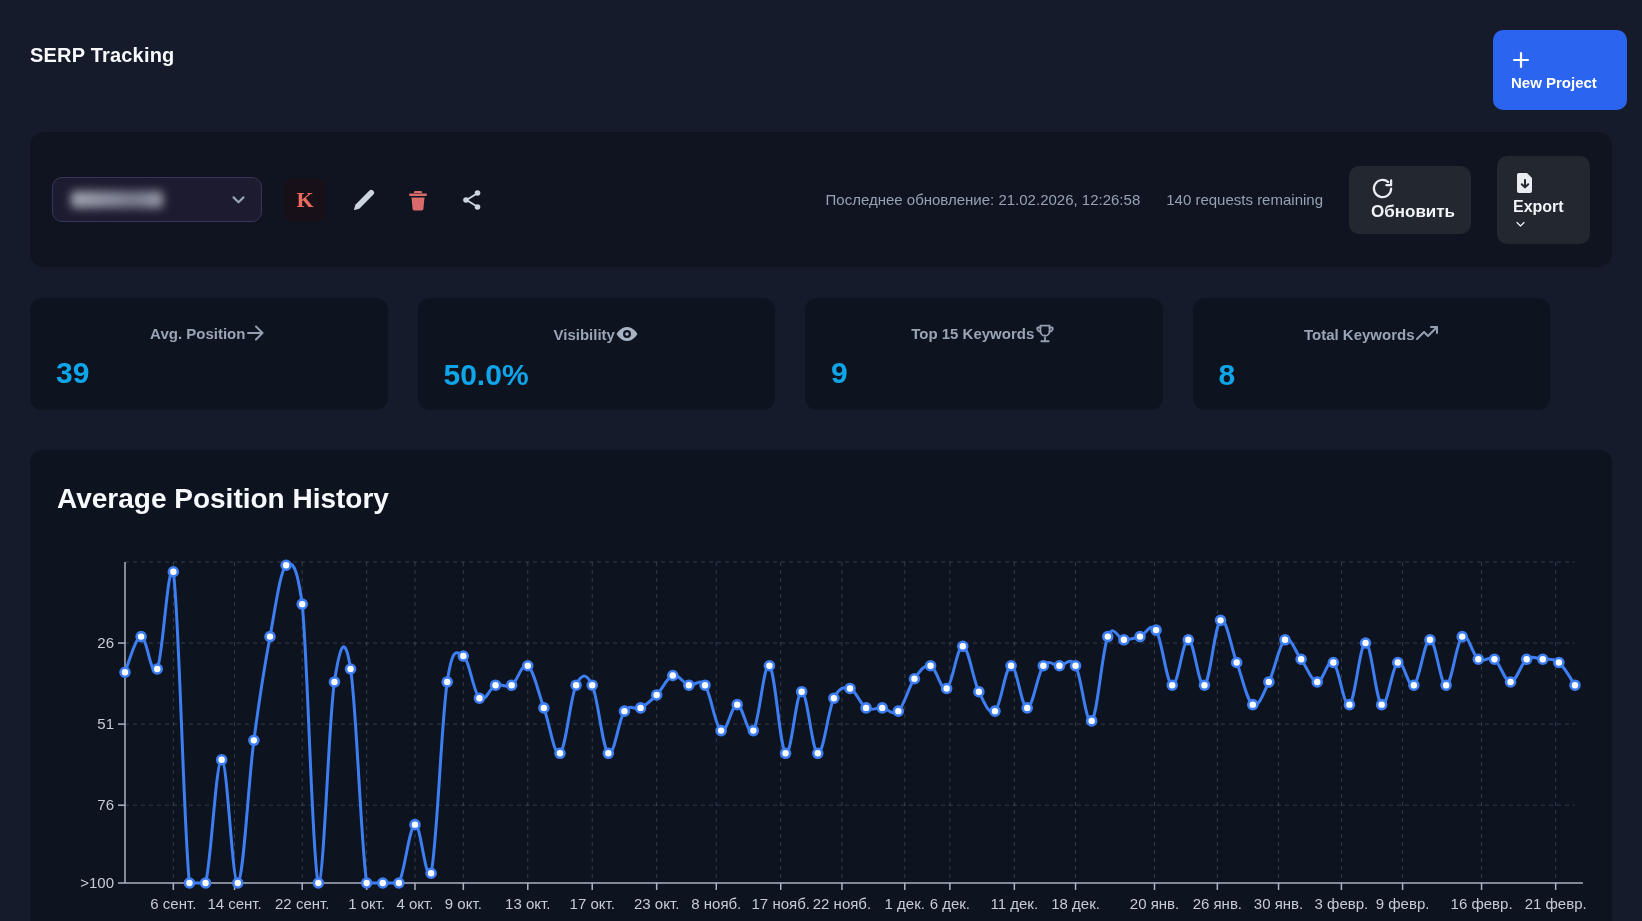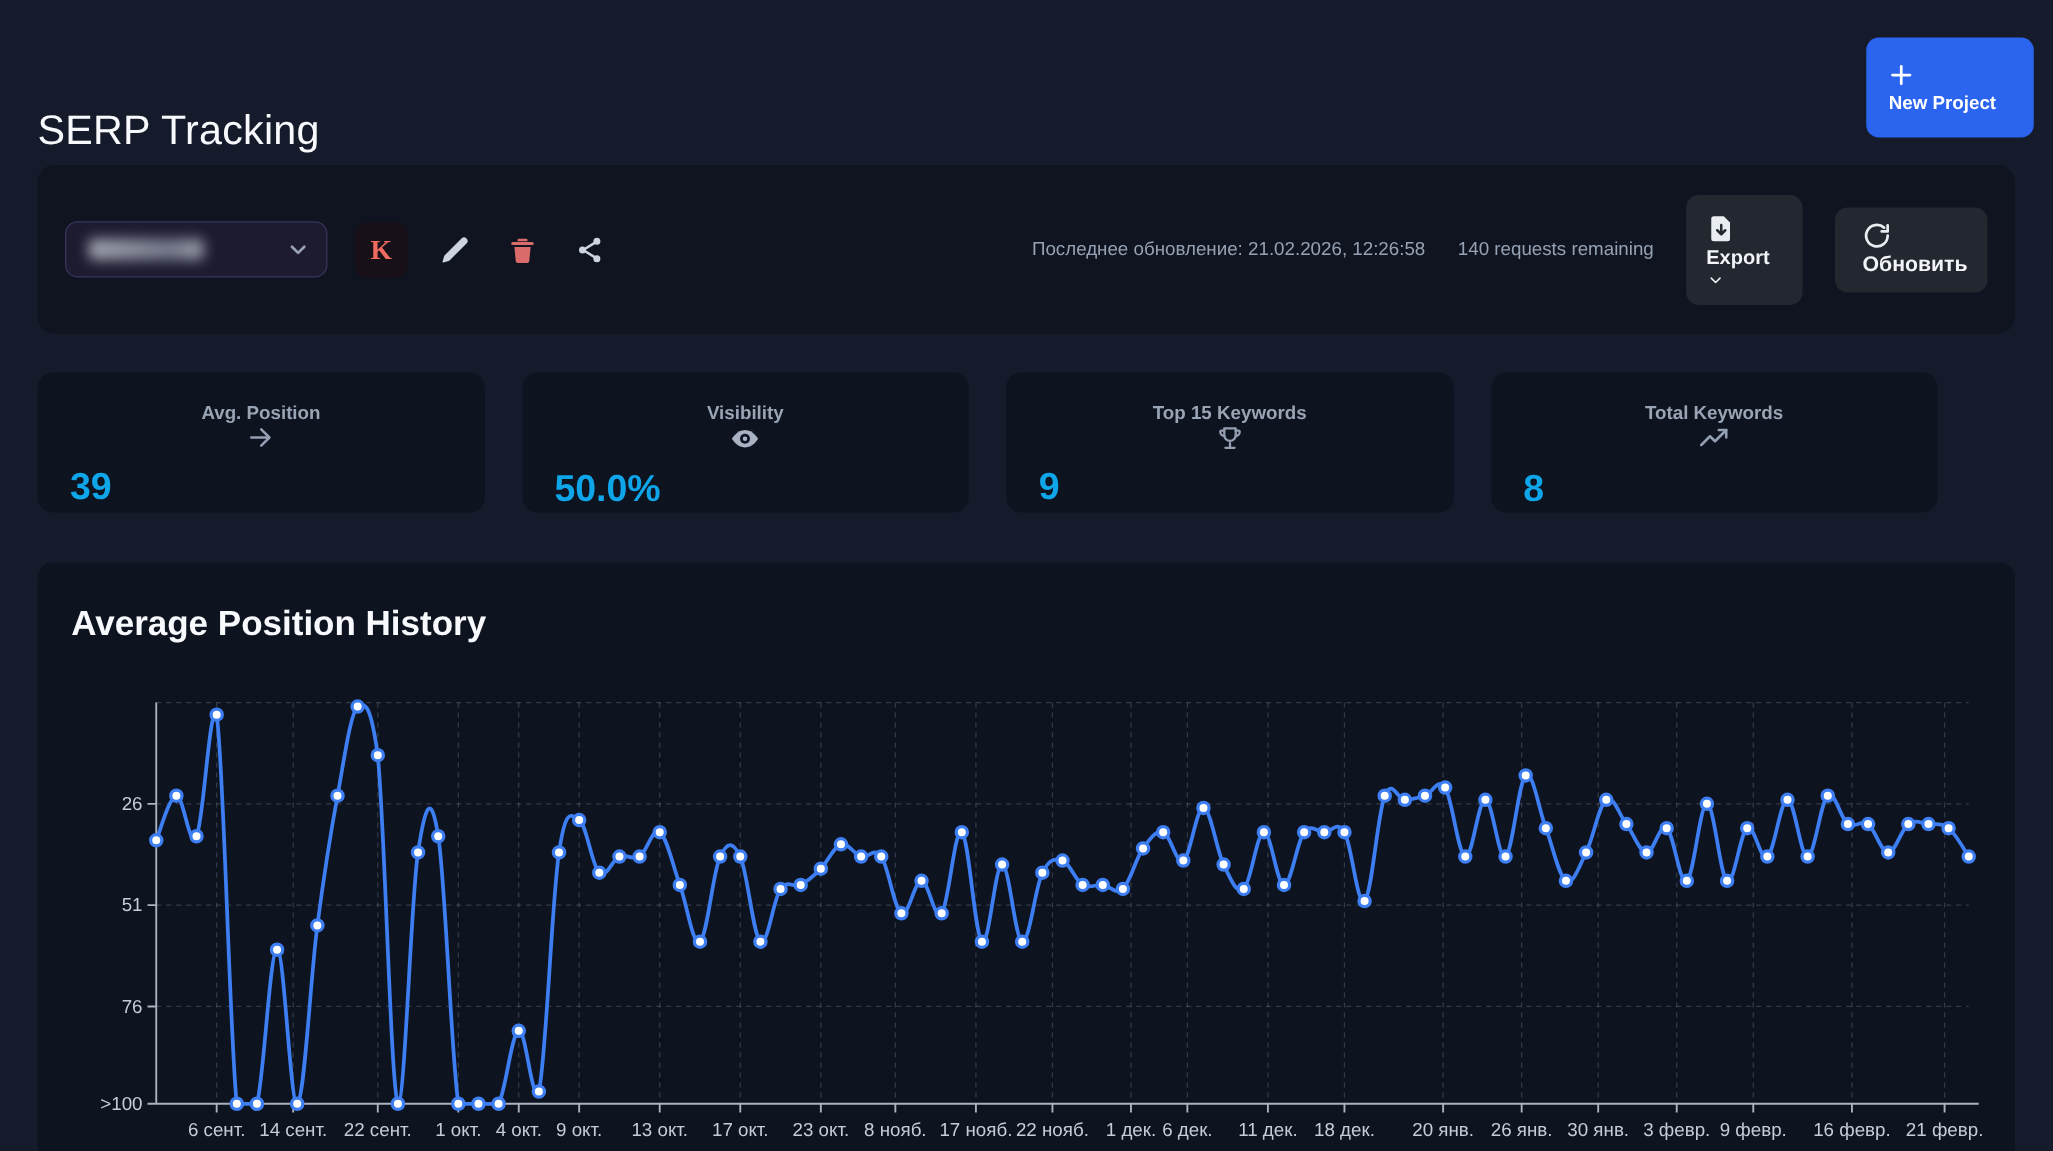--- a/index.html
+++ b/index.html
@@ -1,21 +1,21 @@
 <!DOCTYPE html>
 <html><head>
 <meta charset="utf-8">
 <style>
   * { margin:0; padding:0; box-sizing:border-box; }
   html,body { width:1642px; height:921px; overflow:hidden; }
   body { background:#151b2a; font-family:"Liberation Sans",sans-serif; color:#e8ecf2; }
   .screen { position:relative; width:1642px; height:921px; }
 
   
-  .page-title { position:absolute; left:30px; top:44px; font-size:33px; font-weight:400; color:#f7f9fc; letter-spacing:.2px;margin-top:41px; }
+  .page-title { position:absolute; left:30px; top:44px; font-size:20px; font-weight:700; color:#f7f9fc; letter-spacing:.2px; }
   .btn-new-project { position:absolute; left:1493px; top:30px; width:134px; height:80px;
     background:#2b64ef; border:none; border-radius:10px; color:#fff; cursor:pointer;
     text-align:left; padding:10px 0 10px 18px; }
   .btn-new-project .np-label { display:block; font-size:15px; font-weight:600; margin-top:4px; }
 
   
   .panel { position:absolute; background:#0f1420; border-radius:14px; }
   .toolbar { left:30px; top:132px; width:1582px; height:135px; display:flex; align-items:center; padding:0 22px; }
   .toolbar-left { display:flex; align-items:center; gap:22px; }
   .project-select { width:210px; height:45px; background:#1d1b30; border:1px solid #38345c; border-radius:10px;
@@ -29,21 +29,21 @@
   .meta-text { font-size:15px; color:#96a1b3; white-space:nowrap; }
   .btn-dark { background:#23272f; border:none; border-radius:10px; color:#f2f4f8; cursor:pointer; text-align:left; }
   .btn-export { width:93px; height:88px; padding:10px 0 8px 16px; }
   .btn-export .b-label { display:block; font-size:16px; font-weight:700; margin:3px 0 2px; }
   .btn-refresh { width:122px; height:68px; padding:8px 0 8px 22px; }
   .btn-refresh .b-label { display:block; font-size:17px; font-weight:700; margin-top:2px; }
 
   
   .cards { position:absolute; left:30px; top:298px; width:1520px; display:flex; gap:30px; }
   .card { flex:1; height:112px; background:#0e1320; border-radius:12px; padding:24px 26px 0; }
-  .card-top { display:flex; align-items:center; justify-content:space-between;flex-direction:column; }
+  .card-top { display:flex; align-items:center; justify-content:center; }
   .card-label { font-size:15px; color:#99a4b5; font-weight:600; }
   .card-value { font-size:30px; font-weight:700; color:#0ea5e9; margin-top:12px; }
 
   
   .chart-panel { left:30px; top:450px; width:1582px; height:500px; border-radius:12px; background:#0e1320; }
   .chart-title { position:absolute; left:27px; top:33px; font-size:28px; font-weight:700; color:#f7f9fc; }
   #chart-svg { position:absolute; left:0; top:80px; }
 
   svg { display:block; }
 </style>
@@ -97,42 +97,42 @@
             <circle cx="6" cy="12" r="2.8" fill="#ccd4e0"></circle>
             <circle cx="17.5" cy="19" r="2.8" fill="#ccd4e0"></circle>
           </svg>
         </span>
       </button>
     </div>
 
     <div class="toolbar-right">
       <span class="meta-text">Последнее обновление: 21.02.2026, 12:26:58</span>
       <span class="meta-text">140 requests remaining</span>
+      <button class="btn-dark btn-refresh">
+        <span>
+          <svg width="23" height="23" viewBox="0 0 24 24">
+            <path d="M21 12a9 9 0 1 1-3-6.7" fill="none" stroke="#e9ecf1" stroke-width="2.3" stroke-linecap="round"></path>
+            <path d="M21 3.5v5h-5" fill="none" stroke="#e9ecf1" stroke-width="2.3" stroke-linecap="round" stroke-linejoin="round"></path>
+          </svg>
+        </span>
+        <span class="b-label">Обновить</span>
+      </button>
       <button class="btn-dark btn-export">
         <span>
           <svg width="24" height="24" viewBox="0 0 24 24">
             <path d="M6 2h8l5 5v13a2 2 0 0 1-2 2H6a2 2 0 0 1-2-2V4a2 2 0 0 1 2-2z" fill="#e9ecf1"></path>
             <path d="M12 9v7M8.8 13.2L12 16.4l3.2-3.2" stroke="#23272f" stroke-width="2" fill="none" stroke-linecap="round" stroke-linejoin="round"></path>
           </svg>
         </span>
         <span class="b-label">Export</span>
         <span>
           <svg width="15" height="12" viewBox="0 0 24 24">
               <path d="M5 9l7 7 7-7" fill="none" stroke="#e9ecf1" stroke-width="2.6" stroke-linecap="round" stroke-linejoin="round"></path>
             </svg>
         </span>
-      </button>
-      <button class="btn-dark btn-refresh">
-        <span>
-          <svg width="23" height="23" viewBox="0 0 24 24">
-            <path d="M21 12a9 9 0 1 1-3-6.7" fill="none" stroke="#e9ecf1" stroke-width="2.3" stroke-linecap="round"></path>
-            <path d="M21 3.5v5h-5" fill="none" stroke="#e9ecf1" stroke-width="2.3" stroke-linecap="round" stroke-linejoin="round"></path>
-          </svg>
-        </span>
-        <span class="b-label">Обновить</span>
       </button>
     </div>
   </div>
 
   <div class="cards">
     <div class="card">
       <div class="card-top">
         <span class="card-label">Avg. Position</span>
         <span>
           <svg width="22" height="22" viewBox="0 0 22 22">

